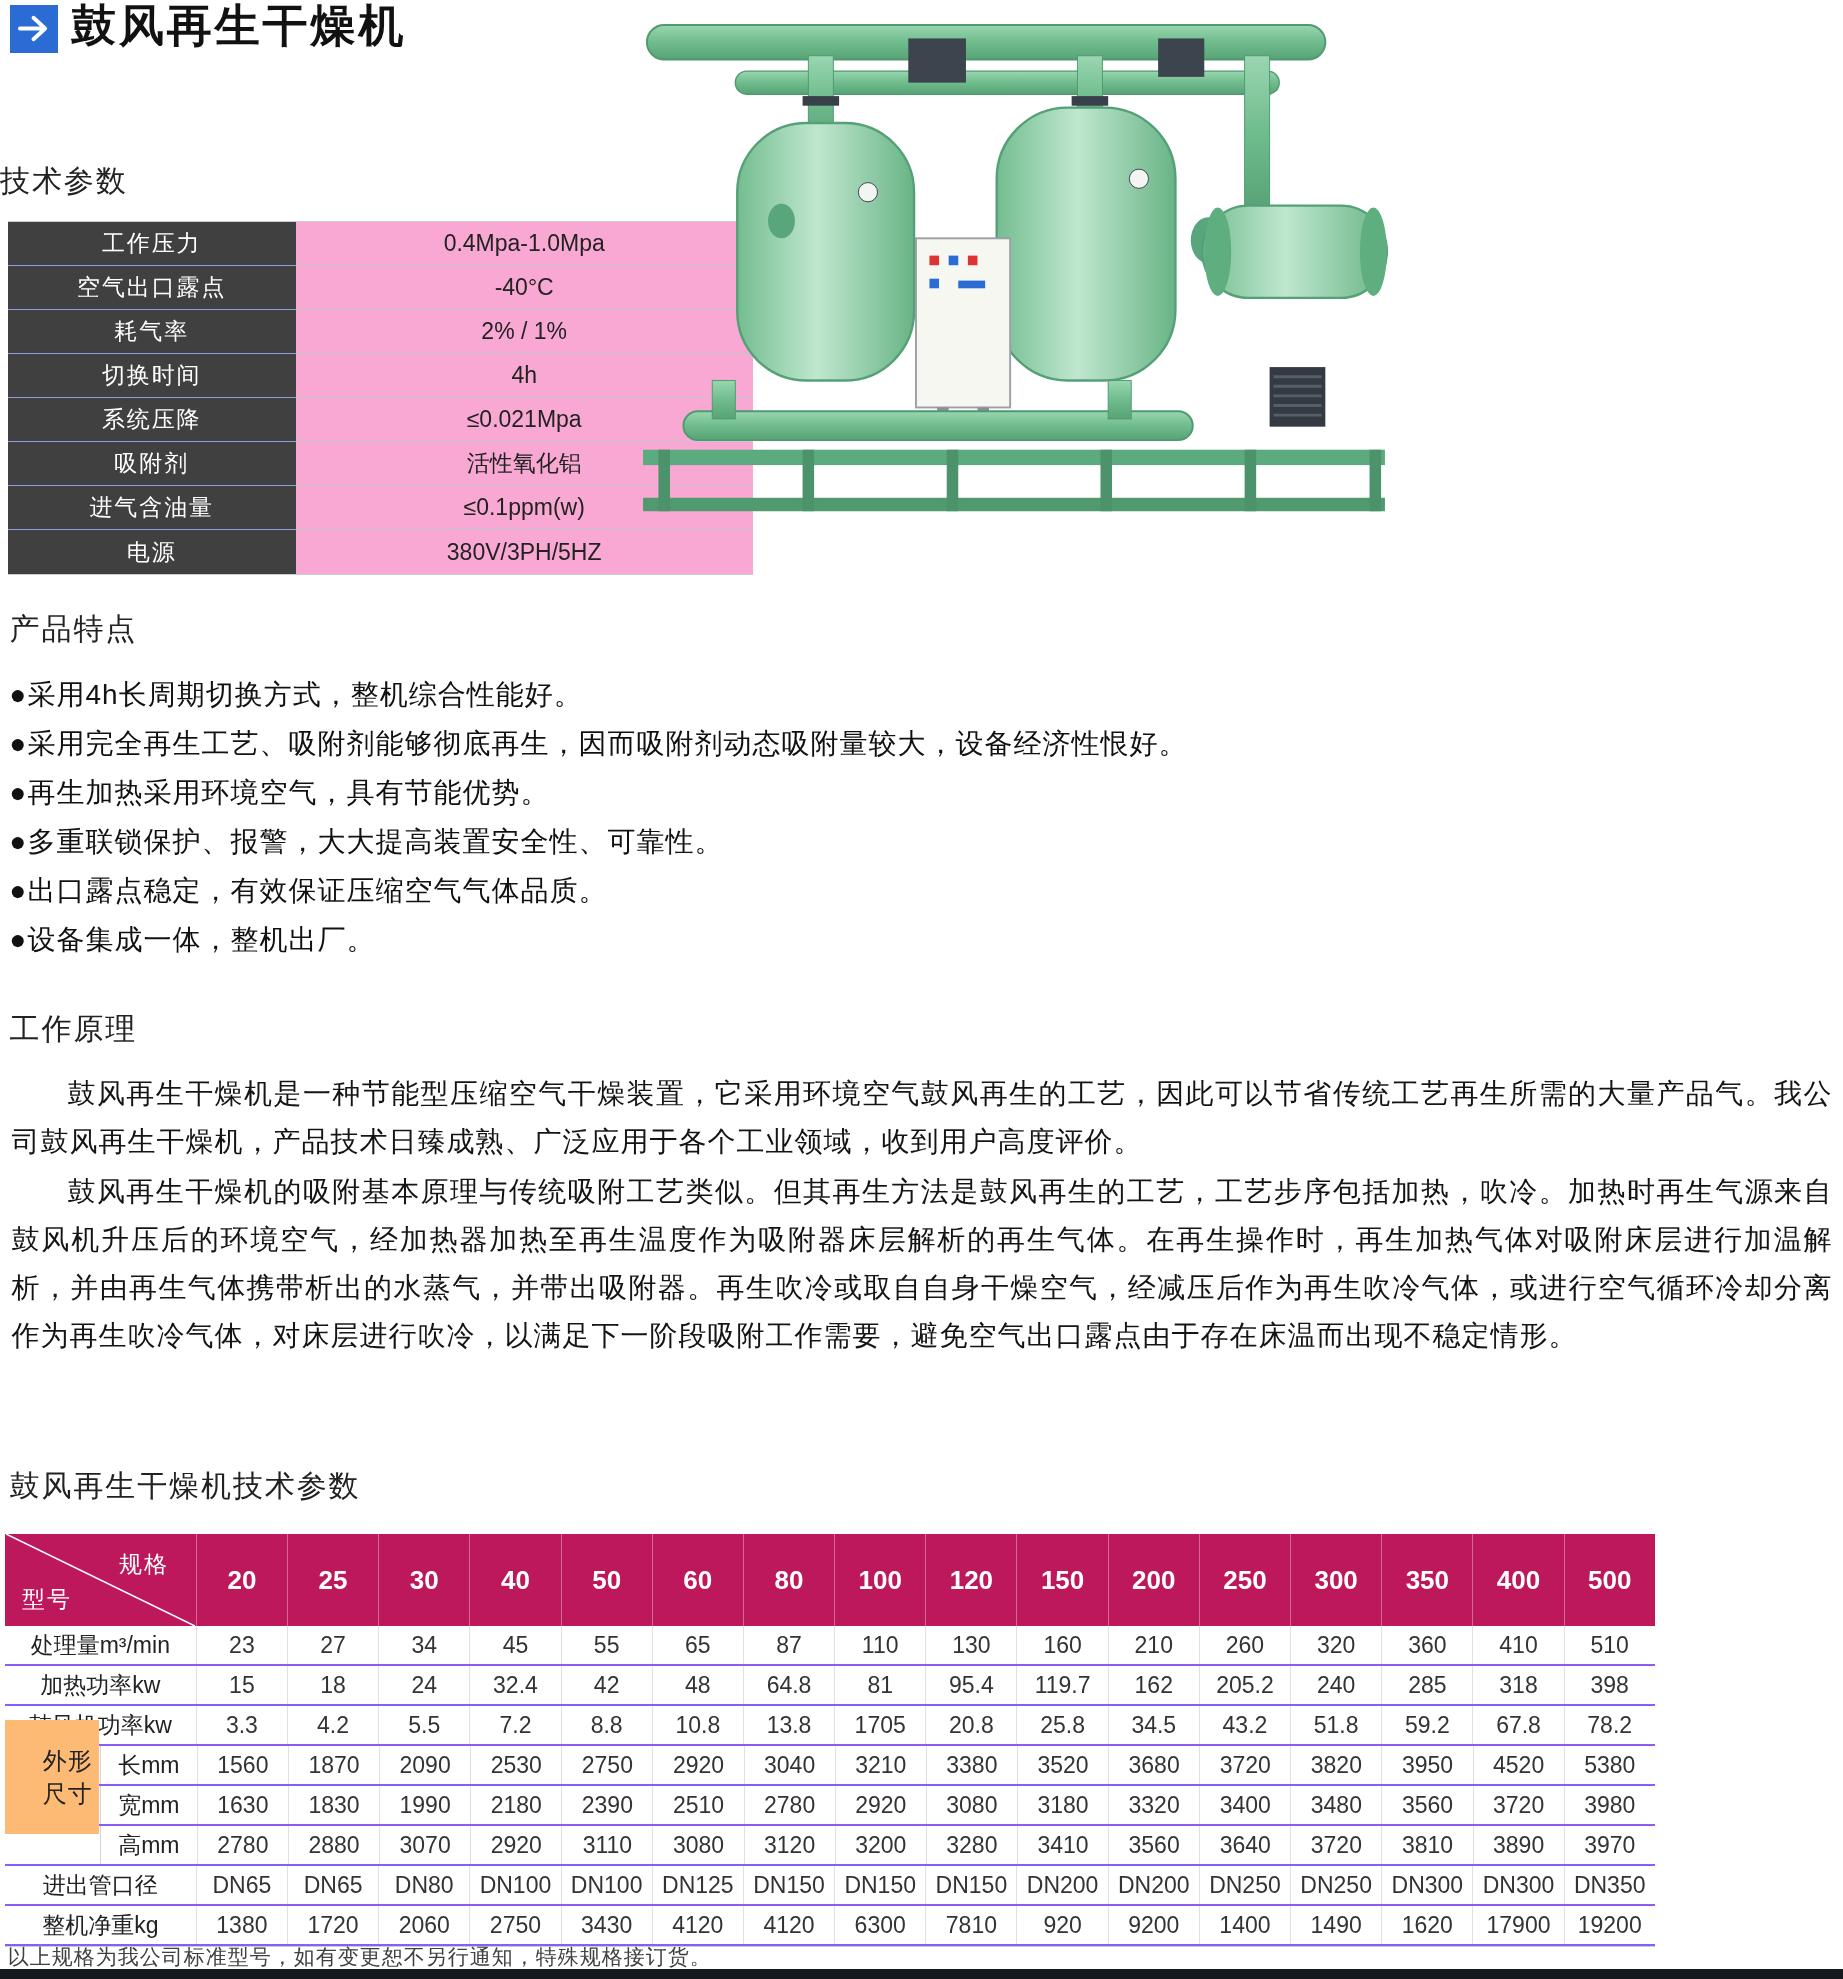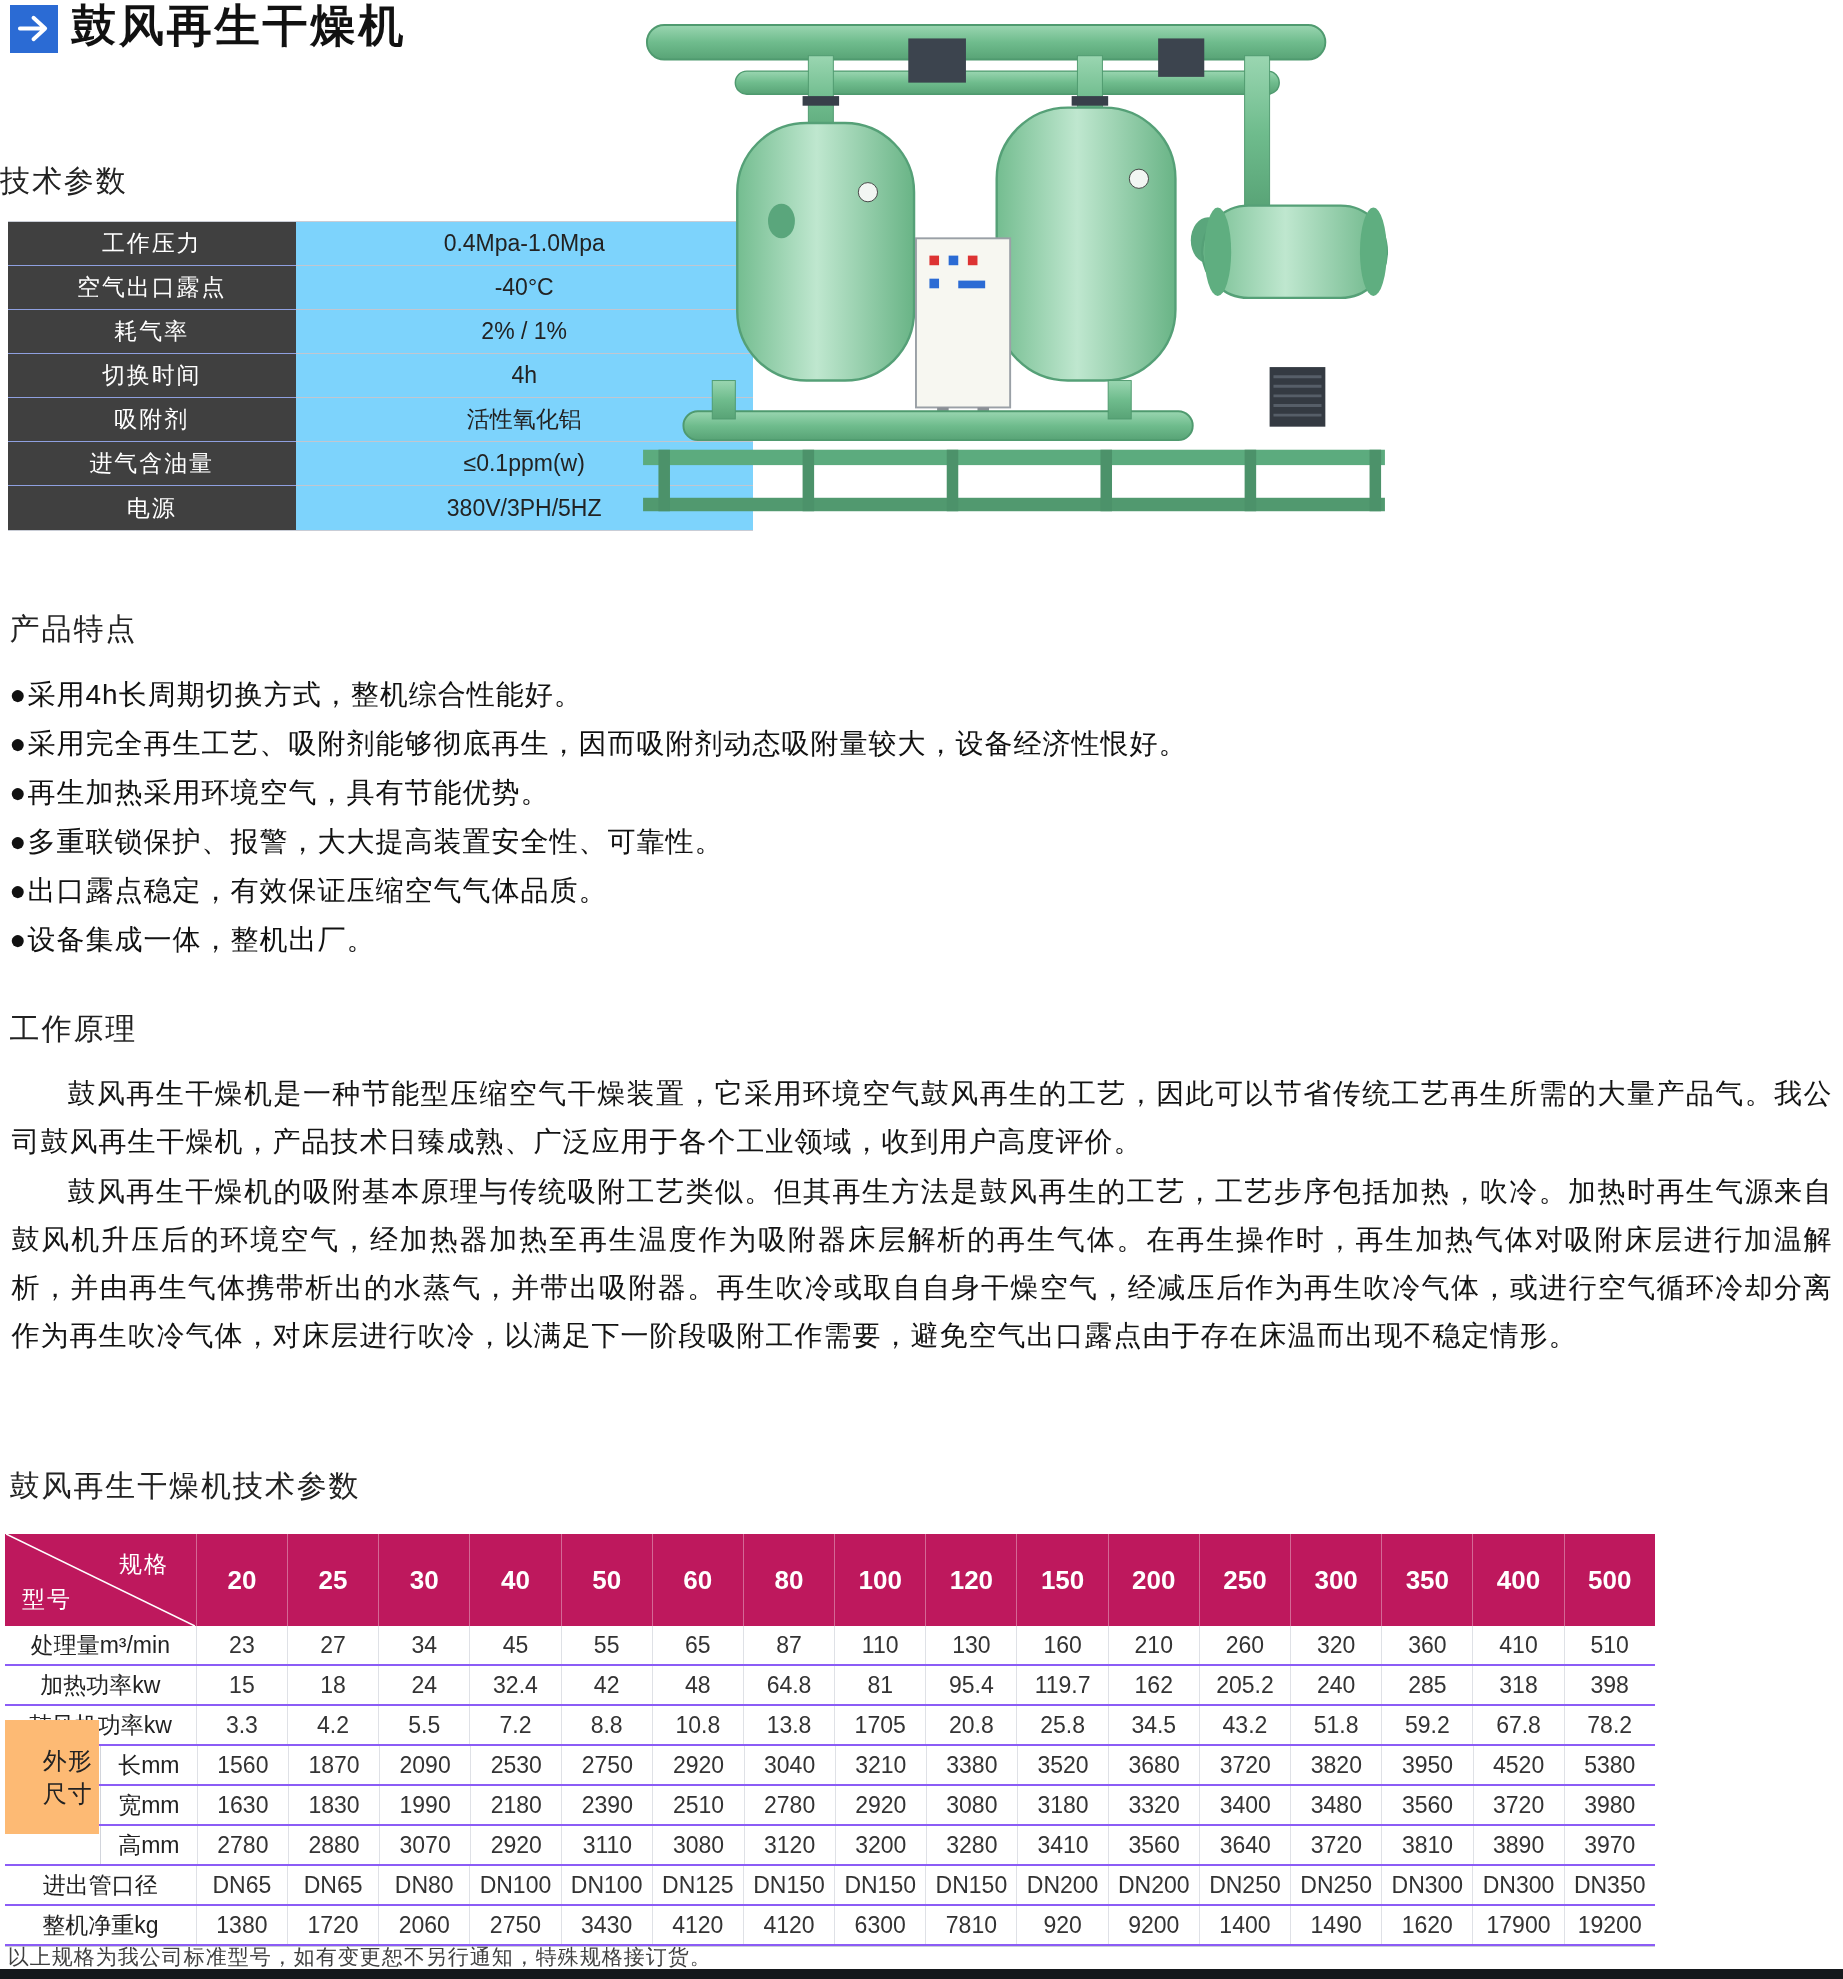--- a/index.html
+++ b/index.html
@@ -12,21 +12,21 @@
   .title-icon svg{width:35px;height:35px;}
   .page-title{position:absolute;left:71px;top:-3.8px;font-size:45px;font-weight:bold;letter-spacing:2.9px;color:#111;}
 
   .sec-head{position:absolute;font-size:30px;color:#222;letter-spacing:1.9px;}
 
   
   .ptable{position:absolute;left:7.7px;top:221px;width:745px;border-top:1.9px solid #c9cdd6;border-bottom:1.9px solid #c9cdd6;}
   .prow{display:flex;height:44px;}
   .plabel{width:288px;background:#404040;color:#fff;display:flex;align-items:center;justify-content:center;
           font-size:23px;letter-spacing:1.9px;border-bottom:1px solid #8fa0e0;}
-  .pvalue{flex:1;background:#7dd3fc;display:flex;align-items:center;justify-content:center;
+  .pvalue{flex:1;background:#f9a8d4;display:flex;align-items:center;justify-content:center;
           font-size:23px;color:#222;border-bottom:1px solid #c2c6cf;}
   .prow:last-child .plabel,.prow:last-child .pvalue{border-bottom:none;}
 
   
   .photo{position:absolute;left:620px;top:0;width:788px;height:555px;}
 
   
   .features{position:absolute;left:9.6px;top:670px;width:1345px;}
   .feature-item{font-size:28px;line-height:49px;color:#111;letter-spacing:1px;}
 
@@ -82,20 +82,24 @@
     </div>
     <div class="prow">
       <div class="plabel">耗气率</div>
       <div class="pvalue">2% / 1%</div>
     </div>
     <div class="prow">
       <div class="plabel">切换时间</div>
       <div class="pvalue">4h</div>
     </div>
     <div class="prow">
+      <div class="plabel">系统压降</div>
+      <div class="pvalue">≤0.021Mpa</div>
+    </div>
+    <div class="prow">
       <div class="plabel">吸附剂</div>
       <div class="pvalue">活性氧化铝</div>
     </div>
     <div class="prow">
       <div class="plabel">进气含油量</div>
       <div class="pvalue">≤0.1ppm(w)</div>
     </div>
     <div class="prow">
       <div class="plabel">电源</div>
       <div class="pvalue">380V/3PH/5HZ</div>

